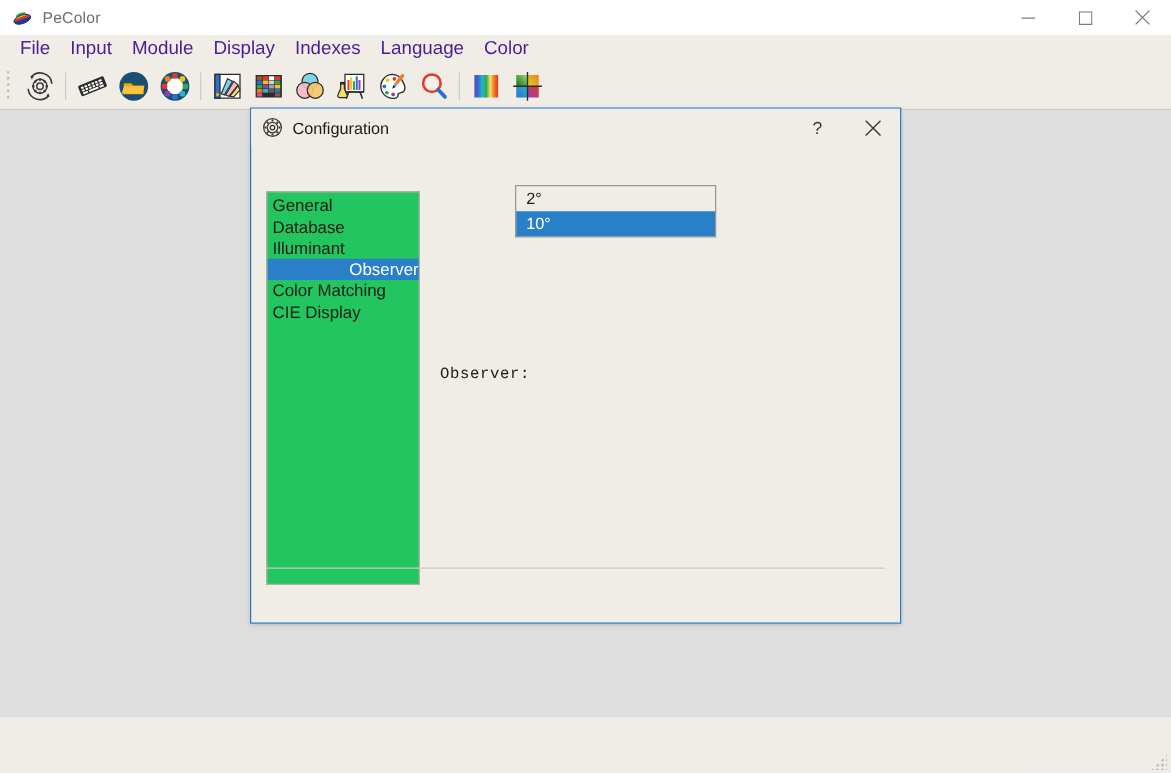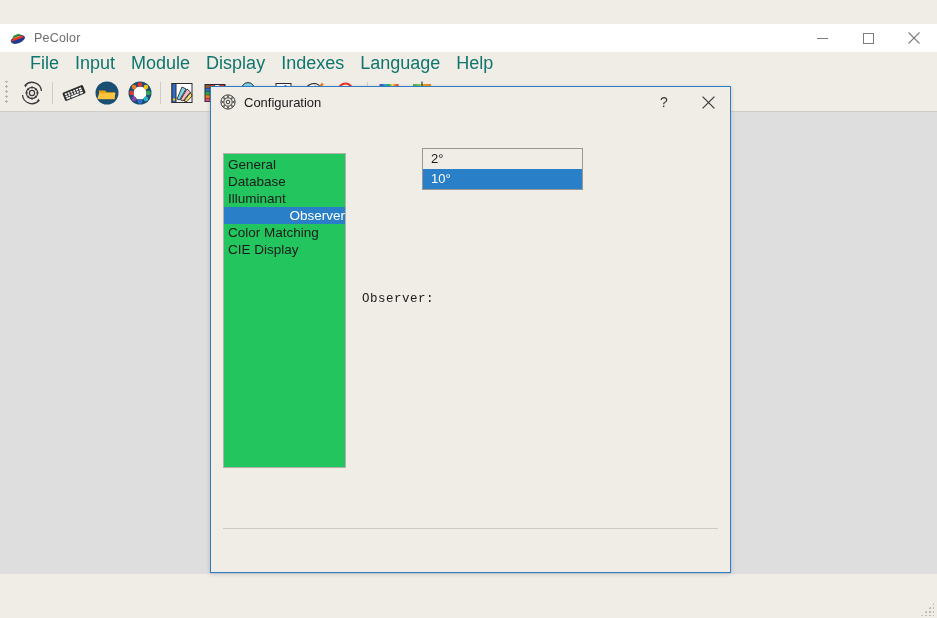--- a/index.html
+++ b/index.html
@@ -28,21 +28,20 @@
   }
 
   
   #title-bar {
     height: 28px;
     background: #ffffff;
     display: flex;
     align-items: center;
     flex: 0 0 auto;
     position: relative;
-    margin-top: 24px;
   }
   #app-icon {
     margin-left: 9px;
     margin-right: 8px;
     width: 17px;
     height: 17px;
     display: block;
     flex: 0 0 auto;
   }
   #app-title {
@@ -60,24 +59,24 @@
     flex: 0 0 auto;
   }
   .win-btn svg { display: block; }
 
   
   #menu-bar {
     height: 22px;
     background: #f0ece6;
     display: flex;
     align-items: center;
-    padding-left: 22px;
-    flex: 0 0 auto;
-    font-size: 18px;
-    color: #0f766e;
+    padding-left: 8px;
+    flex: 0 0 auto;
+    font-size: 15px;
+    color: #4c1d95;
   }
   .menu-item {
     padding: 2px 8px 3px 8px;
     line-height: 16px;
     white-space: nowrap;
   }
 
   
   #toolbar {
     height: 37px;
@@ -136,24 +135,24 @@
     height: 13px;
     background-image:
       radial-gradient(circle at 1px 1px, #bdb9b3 1px, transparent 1.3px);
     background-size: 4px 4px;
     clip-path: polygon(100% 0, 100% 100%, 0 100%);
   }
 
   
   #config-dialog {
     position: absolute;
-    left: 210px;
+    left: 200px;
     top: 86px;
     width: 521px;
-    height: 487px;
+    height: 413px;
     background: #f0ece6;
     border: 1px solid #2b7cc4;
     box-sizing: border-box;
     display: flex;
     flex-direction: column;
     box-shadow: 0 1px 4px rgba(0,0,0,.18);
   }
   #dialog-title-bar {
     height: 30px;
     flex: 0 0 auto;
@@ -314,21 +313,21 @@
     </div>
   </div>
 
   <div id="menu-bar">
     <div class="menu-item">File</div>
     <div class="menu-item">Input</div>
     <div class="menu-item">Module</div>
     <div class="menu-item">Display</div>
     <div class="menu-item">Indexes</div>
     <div class="menu-item">Language</div>
-    <div class="menu-item">Help</div>
+    <div class="menu-item">Color</div>
   </div>
 
   <div id="toolbar">
     <div class="grip"></div>
 
     <div class="tb-btn">
       <svg width="26" height="26" viewBox="0 0 26 26">
         <path d="M3.5 15 A9.5 9.5 0 0 0 20 20.5" fill="none" stroke="#3b3b3b" stroke-width="1.3"></path>
         <path d="M22.5 11 A9.5 9.5 0 0 0 6 5.5" fill="none" stroke="#3b3b3b" stroke-width="1.3"></path>
         <path d="M19.5 18.5 l1.3 2.6 l-2.9 .1 z" fill="#3b3b3b"></path>

